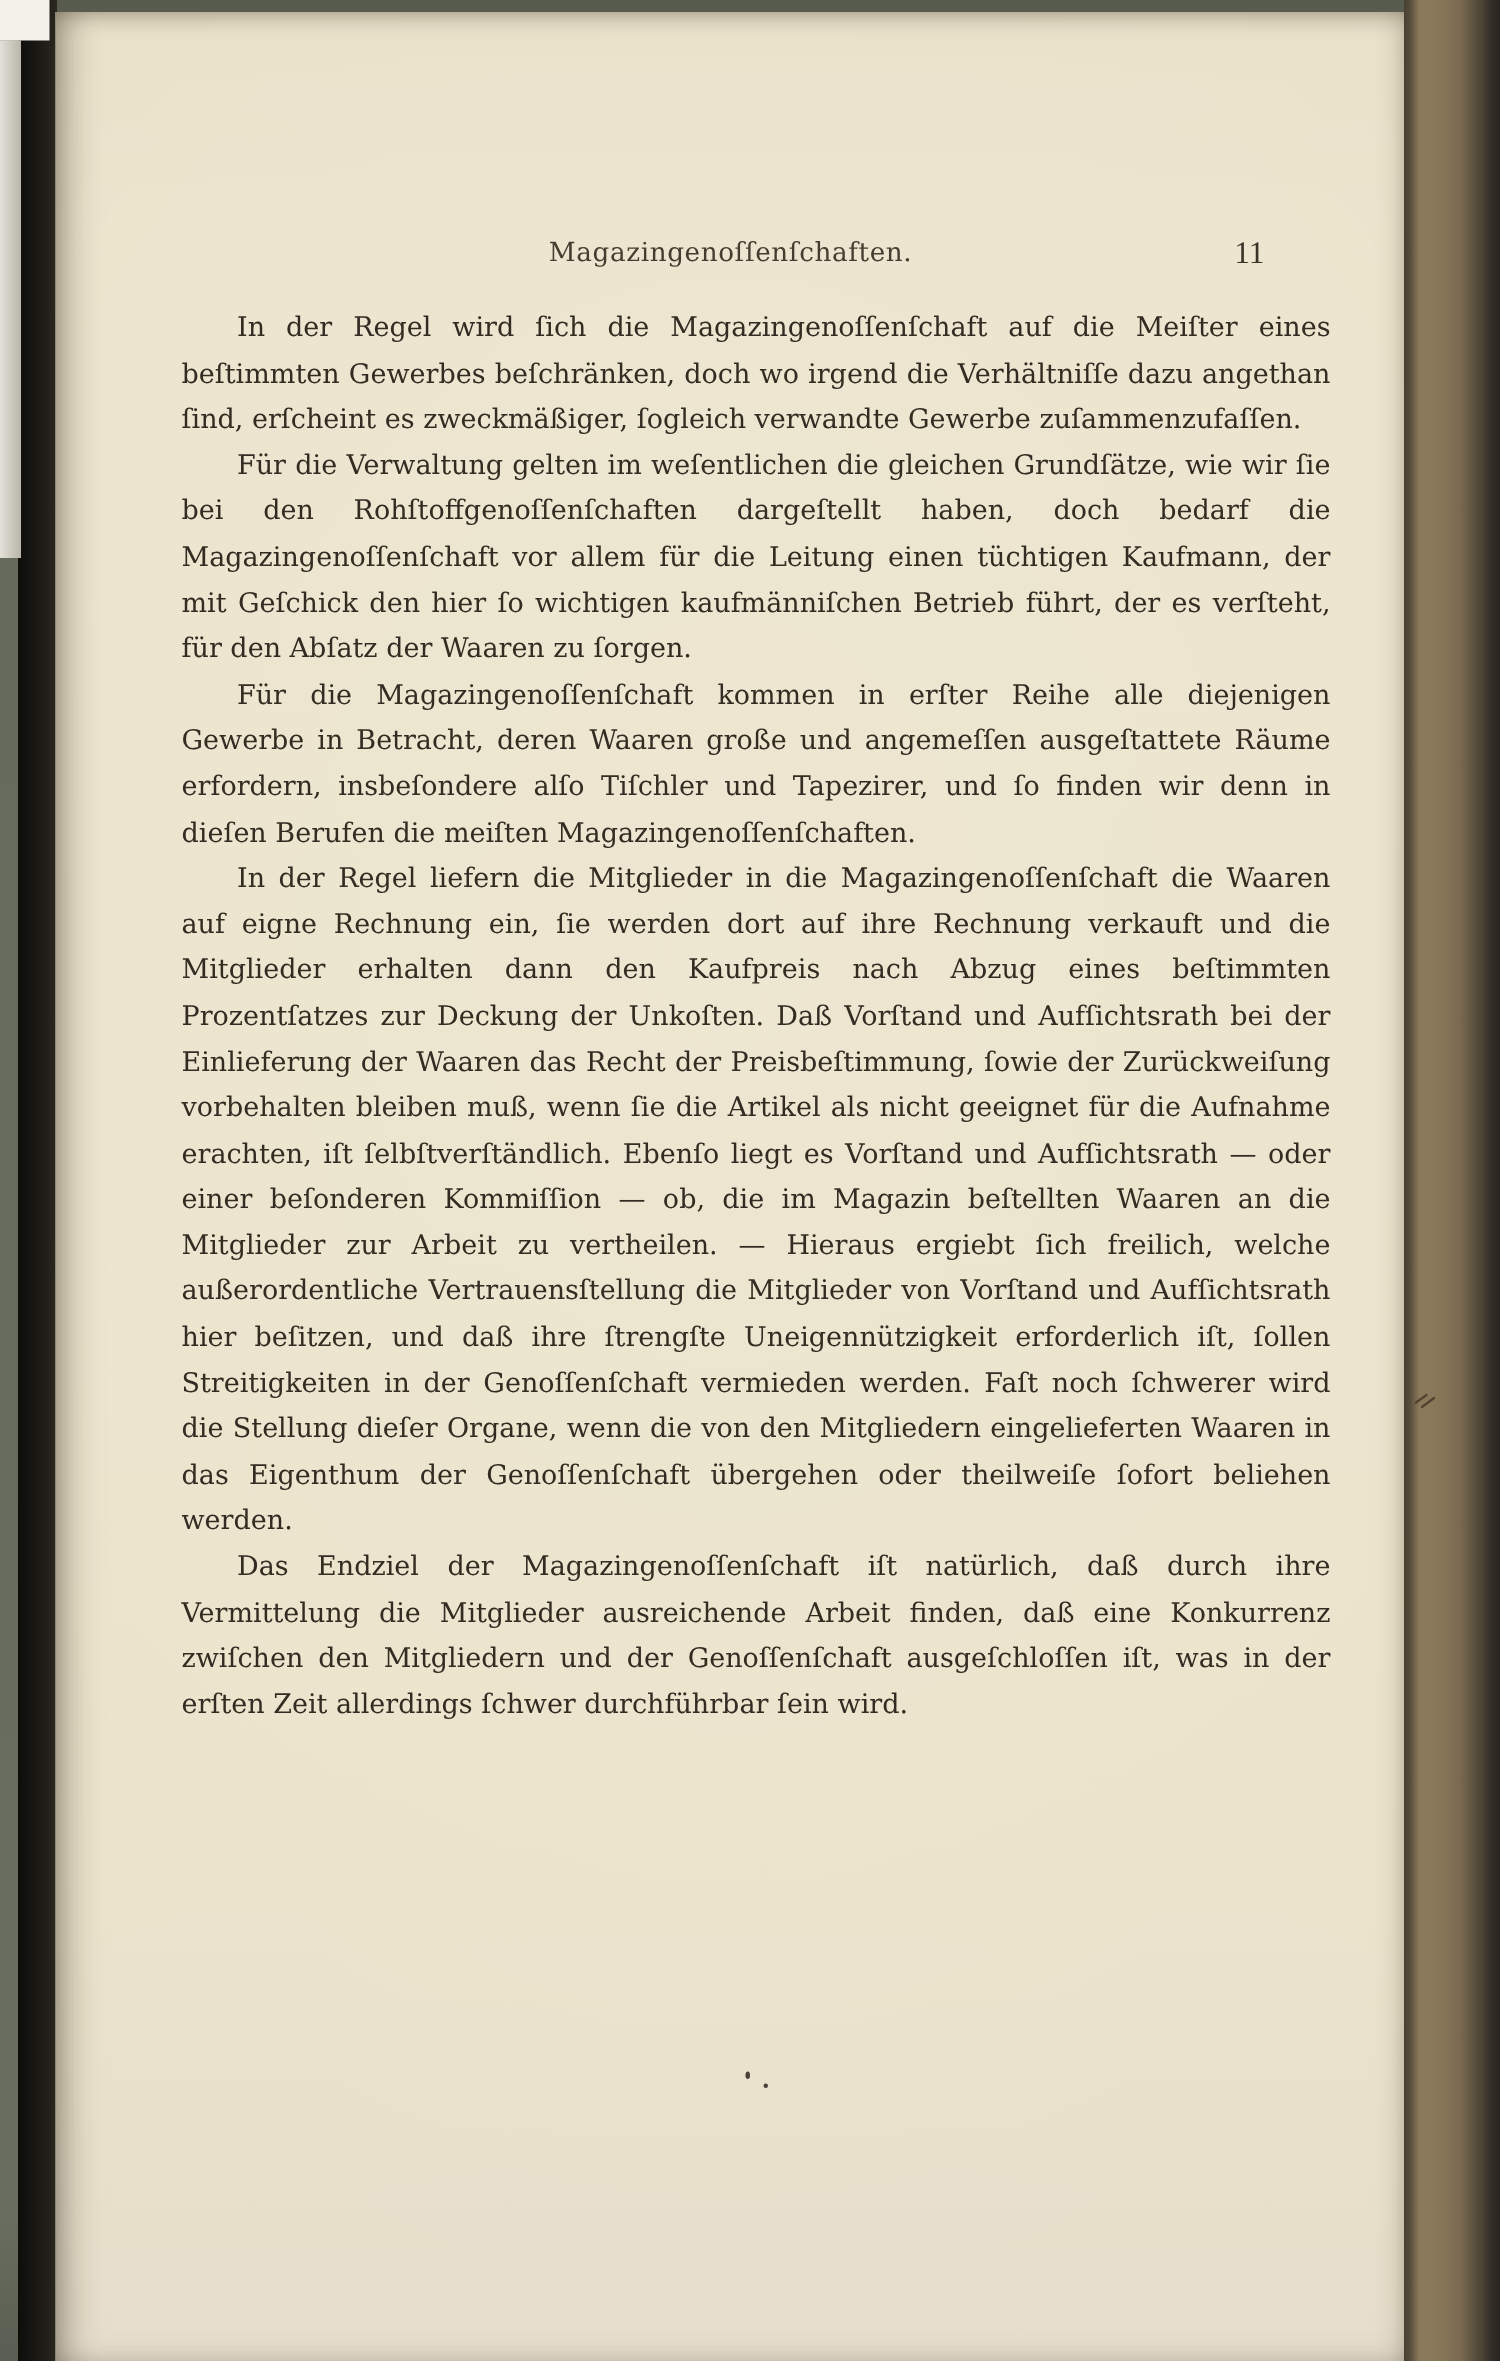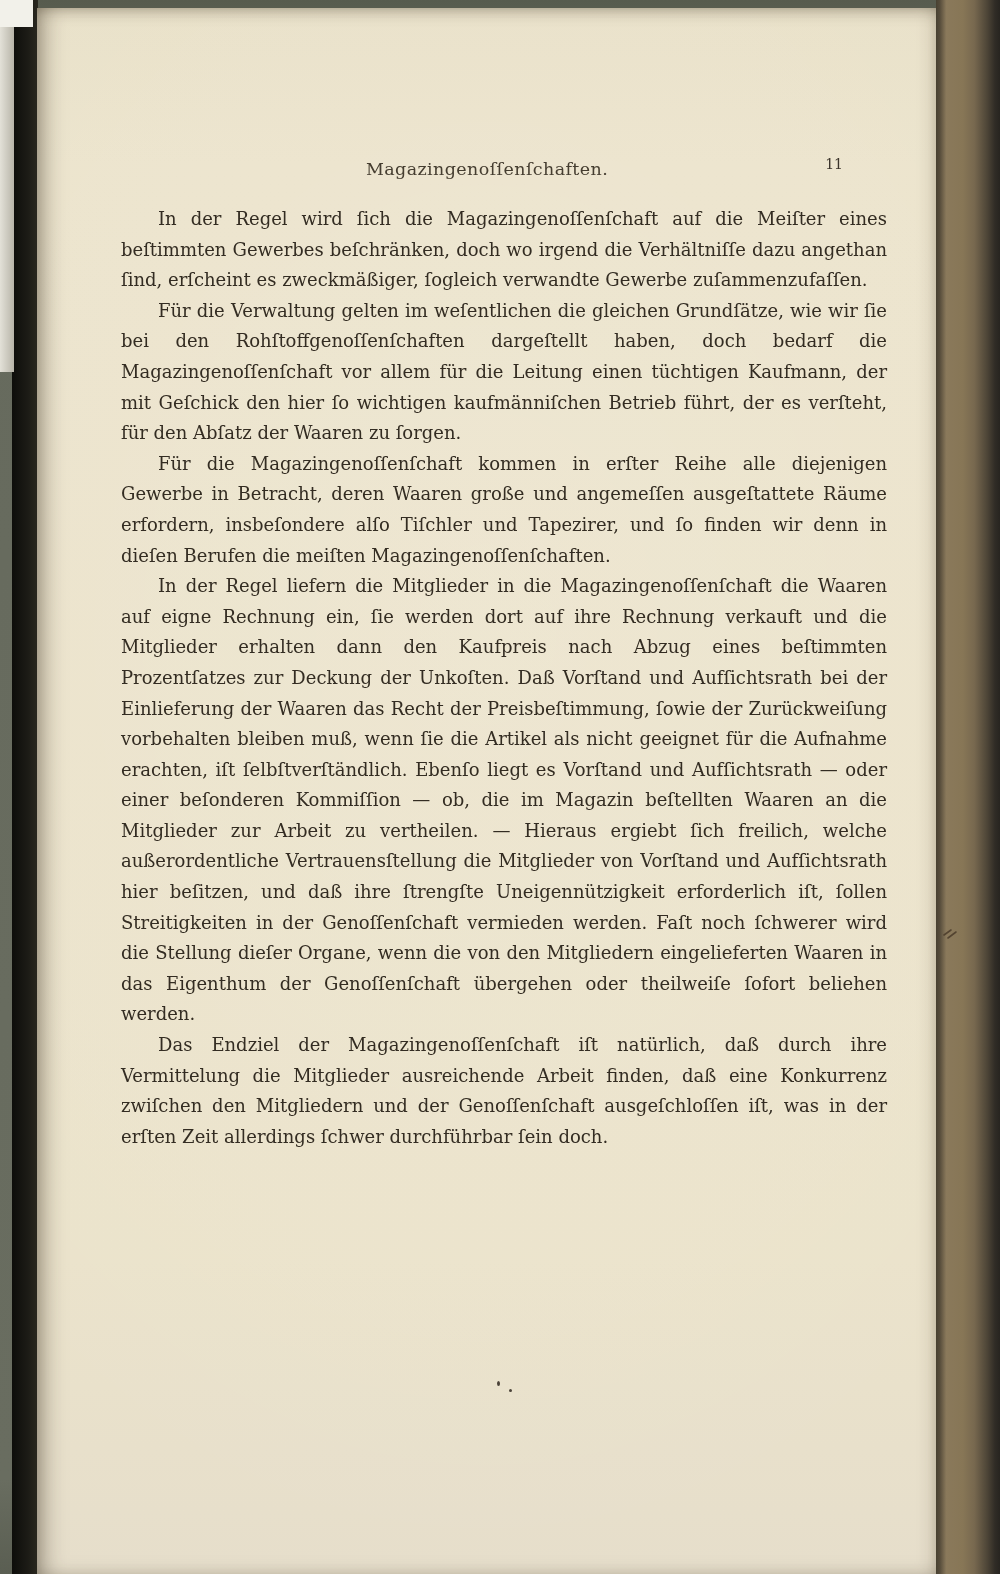--- a/index.html
+++ b/index.html
@@ -36,21 +36,21 @@
   }
   .cover-right {
     position: absolute; right: 0; top: 0; width: 64px; height: 100%;
     background: linear-gradient(90deg, #474031 0%, #564c3b 6%, #8a795b 16%, #877656 42%, #77684f 60%, #4d4537 80%, #302c26 92%, #272420 100%);
   }
   .page-header { position: absolute; left: 84px; top: 148px; width: 766px; height: 30px; }
   .running-title {
     position: absolute; left: 50%; transform: translateX(-57%); top: 3px;
     font-size: 17.5px; letter-spacing: .4px; color: #453d30; white-space: nowrap;
   }
-  .page-number { position: absolute; right: 44px; top: 0; font-size: 14px; color: #3a332a; }
+  .page-number { position: absolute; right: 44px; top: 0; font-size: 21px; color: #3a332a; font-family: Liberation Serif, serif; }
   .page-body {
     position: absolute; left: 84px; top: 196px; width: 766px;
     font-size: 18px; line-height: 30.6px; text-align: justify;
     color: #332c22; hyphens: auto; -webkit-hyphens: auto;
   }
   .page-body p { margin: 0; text-indent: 37px; }
   .margin-mark { position: absolute; left: 942px; top: 926px; width: 18px; height: 16px; opacity: .85; }
   .speck { position: absolute; background: #4a4238; border-radius: 50%; }
   .speck.s1 { left: 497px; top: 1381px; width: 3px; height: 5px; }
   .speck.s2 { left: 509px; top: 1389px; width: 3px; height: 3px; }
@@ -67,21 +67,21 @@
   <div class="page">
     <div class="page-header">
       <span class="running-title">Magazingenoſſenſchaften.</span>
       <span class="page-number">11</span>
     </div>
     <div class="page-body">
       <p>In der Regel wird ſich die Magazingenoſſenſchaft auf die Meiſter eines beſtimmten Gewerbes beſchränken, doch wo irgend die Verhältniſſe dazu angethan ſind, erſcheint es zweckmäßiger, ſogleich verwandte Gewerbe zuſammenzufaſſen.</p>
       <p>Für die Verwaltung gelten im weſentlichen die gleichen Grundſätze, wie wir ſie bei den Rohſtoffgenoſſenſchaften dargeſtellt haben, doch bedarf die Magazingenoſſenſchaft vor allem für die Leitung einen tüchtigen Kaufmann, der mit Geſchick den hier ſo wichtigen kaufmänniſchen Betrieb führt, der es verſteht, für den Abſatz der Waaren zu ſorgen.</p>
       <p>Für die Magazingenoſſenſchaft kommen in erſter Reihe alle diejenigen Gewerbe in Betracht, deren Waaren große und angemeſſen ausgeſtattete Räume erfordern, insbeſondere alſo Tiſchler und Tapezirer, und ſo finden wir denn in dieſen Berufen die meiſten Magazingenoſſenſchaften.</p>
       <p>In der Regel liefern die Mitglieder in die Magazingenoſſenſchaft die Waaren auf eigne Rechnung ein, ſie werden dort auf ihre Rechnung verkauft und die Mitglieder erhalten dann den Kaufpreis nach Abzug eines beſtimmten Prozentſatzes zur Deckung der Unkoſten. Daß Vorſtand und Aufſichtsrath bei der Einlieferung der Waaren das Recht der Preisbeſtimmung, ſowie der Zurückweiſung vorbehalten bleiben muß, wenn ſie die Artikel als nicht geeignet für die Aufnahme erachten, iſt ſelbſtverſtändlich. Ebenſo liegt es Vorſtand und Aufſichtsrath — oder einer beſonderen Kommiſſion — ob, die im Magazin beſtellten Waaren an die Mitglieder zur Arbeit zu vertheilen. — Hieraus ergiebt ſich freilich, welche außerordentliche Vertrauensſtellung die Mitglieder von Vorſtand und Aufſichtsrath hier beſitzen, und daß ihre ſtrengſte Uneigennützigkeit erforderlich iſt, ſollen Streitigkeiten in der Genoſſenſchaft vermieden werden. Faſt noch ſchwerer wird die Stellung dieſer Organe, wenn die von den Mitgliedern eingelieferten Waaren in das Eigenthum der Genoſſenſchaft übergehen oder theilweiſe ſofort beliehen werden.</p>
-      <p>Das Endziel der Magazingenoſſenſchaft iſt natürlich, daß durch ihre Vermittelung die Mitglieder ausreichende Arbeit finden, daß eine Konkurrenz zwiſchen den Mitgliedern und der Genoſſenſchaft ausgeſchloſſen iſt, was in der erſten Zeit allerdings ſchwer durchführbar ſein doch.</p>
+      <p>Das Endziel der Magazingenoſſenſchaft iſt natürlich, daß durch ihre Vermittelung die Mitglieder ausreichende Arbeit finden, daß eine Konkurrenz zwiſchen den Mitgliedern und der Genoſſenſchaft ausgeſchloſſen iſt, was in der erſten Zeit allerdings ſchwer durchführbar ſein wird.</p>
     </div>
   </div>
 
   <div class="cover-right"></div>
 
   <svg class="margin-mark" viewBox="0 0 18 16" xmlns="http://www.w3.org/2000/svg">
     <path d="M2 9 L9 4 M6 12 L14 6" stroke="#4a3b2a" stroke-width="1.6" fill="none" stroke-linecap="round"></path>
   </svg>
   <div class="speck s1"></div>
   <div class="speck s2"></div>

